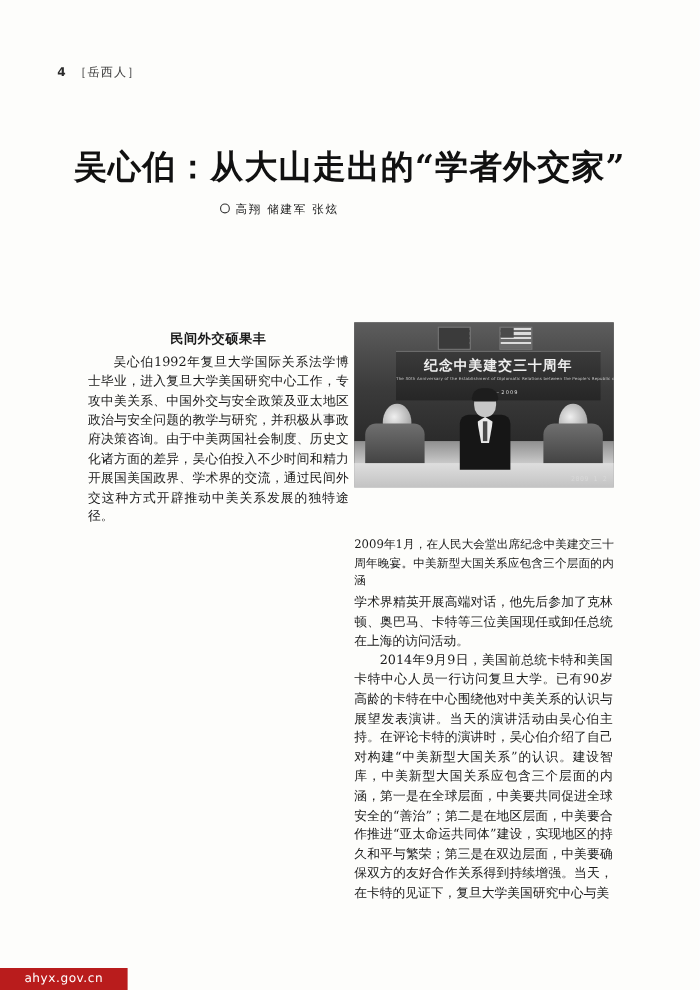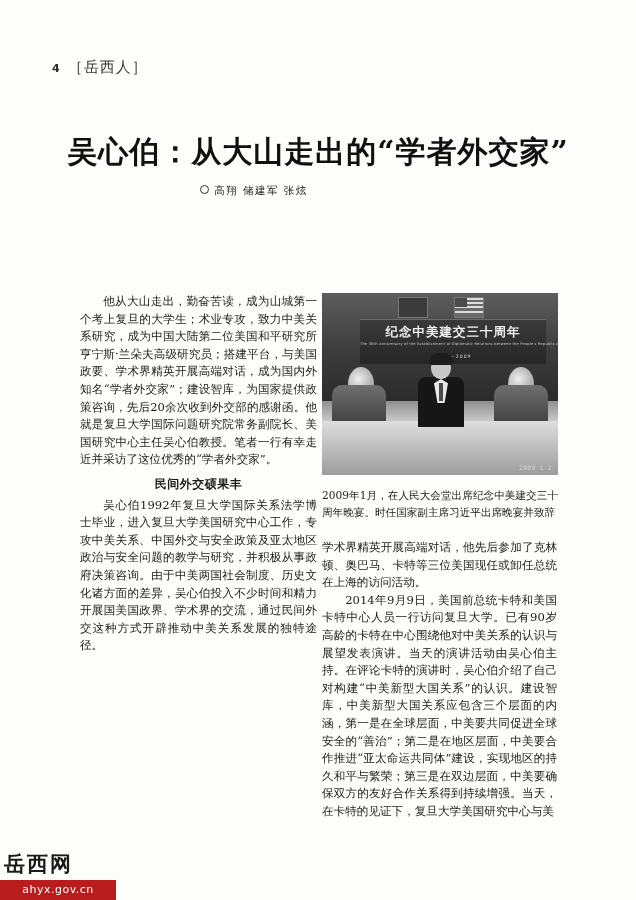--- a/index.html
+++ b/index.html
@@ -28,21 +28,21 @@
     align-items: baseline;
     gap: 8px;
   }
   .folio {
     font-size: 11px;
     color: #2b2b2b;
     font-weight: bold;
     letter-spacing: 0;
   }
   .header-bracket {
-    font-size: 15px;
+    font-size: 11px;
     color: #3a3a3a;
     letter-spacing: 1px;
   }
   
   .title {
     position: absolute;
     top: 132px;
     left: 0;
     width: 636px;
     text-align: center;
@@ -102,21 +102,21 @@
   
   .photo-wrap {
     position: absolute;
     top: 293px;
     left: 322px;
     width: 236px;
     height: 182px;
   }
   .photo {
     width: 236px;
-    height: 182px;
+    height: 150px;
     background: #0369a1;
     position: relative;
     overflow: hidden;
     filter: grayscale(100%);
   }
   
   .ph-wall {
     position: absolute; left: 0; top: 0; width: 236px; height: 108px;
     background: linear-gradient(180deg, #5d5d5d 0%, #3b3b3b 55%, #2b2b2b 100%);
   }
@@ -276,21 +276,20 @@
     <span class="header-bracket">［岳西人］</span>
   </div>
 
   <div class="title">吴心伯：从大山走出的“学者外交家”</div>
 
   <div class="byline">
     <span class="dot"></span><span>高翔  储建军  张炫</span>
   </div>
 
   <div class="col col-left">
-    <p class="para">他从大山走出，勤奋苦读，成为山城第一个考上复旦的大学生；术业专攻，致力中美关系研究，成为中国大陆第二位美国和平研究所亨宁斯·兰朵夫高级研究员；搭建平台，与美国政要、学术界精英开展高端对话，成为国内外知名“学者外交家”；建设智库，为国家提供政策咨询，先后20余次收到外交部的感谢函。他就是复旦大学国际问题研究院常务副院长、美国研究中心主任吴心伯教授。笔者一行有幸走近并采访了这位优秀的“学者外交家”。</p>
     <p class="subhead">民间外交硕果丰</p>
     <p class="para">吴心伯1992年复旦大学国际关系法学博士毕业，进入复旦大学美国研究中心工作，专攻中美关系、中国外交与安全政策及亚太地区政治与安全问题的教学与研究，并积极从事政府决策咨询。由于中美两国社会制度、历史文化诸方面的差异，吴心伯投入不少时间和精力开展国美国政界、学术界的交流，通过民间外交这种方式开辟推动中美关系发展的独特途径。</p>
   </div>
 
   <div class="photo-wrap">
     <div class="photo">
       <div class="ph-wall"></div>
       <div class="ph-flag left">
           <span class="canton"></span>
         </div>
@@ -312,27 +311,24 @@
         <div class="ph-body"></div>
         <div class="ph-head"></div>
         <div class="ph-hair"></div>
         <div class="ph-shirt"></div>
         <div class="ph-tie"></div>
       </div>
       <div class="ph-stamp">2009  1 2</div>
     </div>
   </div>
 
-  <div class="caption">2009年1月，在人民大会堂出席纪念中美建交三十周年晚宴。时任国家副主席习近平出席晚宴并致辞</div>
+  <div class="caption">2009年1月，在人民大会堂出席纪念中美建交三十周年晚宴。中美新型大国关系应包含三个层面的内涵</div>
 
   <div class="col col-right">
     <p class="para" style="text-indent:0">学术界精英开展高端对话，他先后参加了克林顿、奥巴马、卡特等三位美国现任或卸任总统在上海的访问活动。</p>
     <p class="para">2014年9月9日，美国前总统卡特和美国卡特中心人员一行访问复旦大学。已有90岁高龄的卡特在中心围绕他对中美关系的认识与展望发表演讲。当天的演讲活动由吴心伯主持。在评论卡特的演讲时，吴心伯介绍了自己对构建“中美新型大国关系”的认识。建设智库，中美新型大国关系应包含三个层面的内涵，第一是在全球层面，中美要共同促进全球安全的“善治”；第二是在地区层面，中美要合作推进“亚太命运共同体”建设，实现地区的持久和平与繁荣；第三是在双边层面，中美要确保双方的友好合作关系得到持续增强。当天，在卡特的见证下，复旦大学美国研究中心与美</p>
   </div>
 
   <div class="footer">
-    <div class="footer-badge">
-      <span class="footer-cn">岳西网</span>
-    </div>
     <div class="footer-url">ahyx.gov.cn</div>
   </div>
 
 </div>
 
 </body></html>

